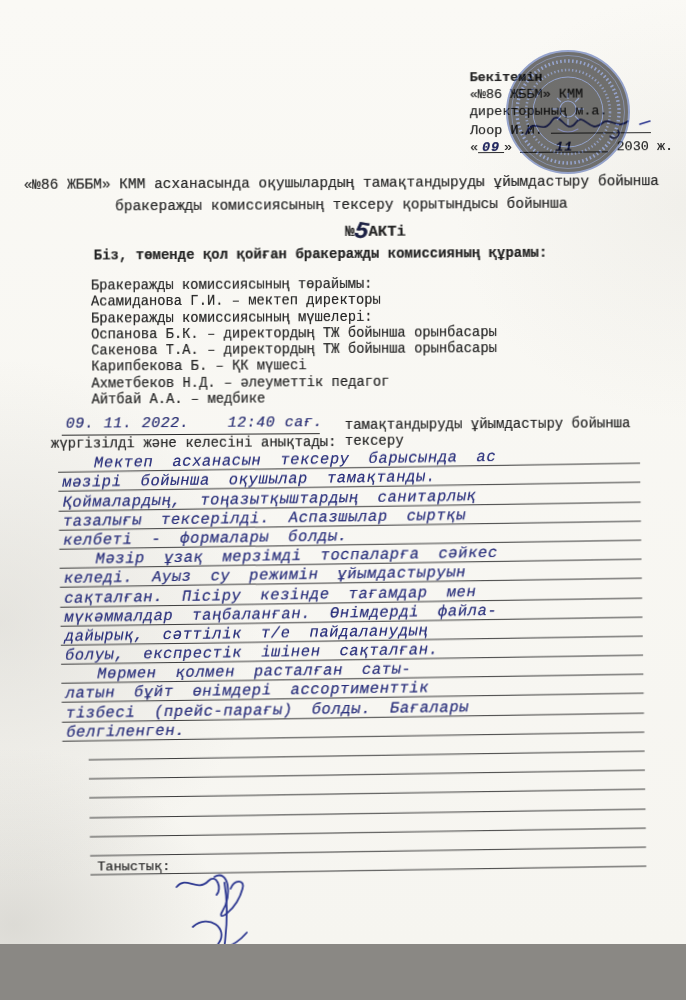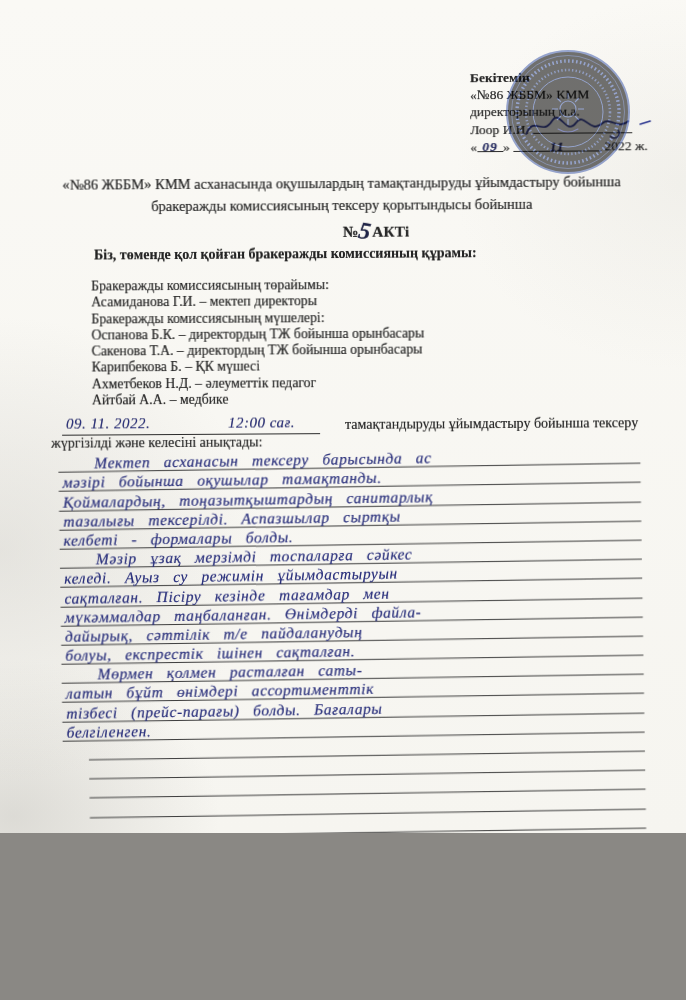--- a/index.html
+++ b/index.html
@@ -1,18 +1,18 @@
 <!DOCTYPE html>
 <html><head>
 <meta charset="utf-8">
 <style>
   html,body{margin:0;padding:0;background:#8a8884;}
   .page{
-    position:relative;width:686px;height:833px;margin:0 auto;overflow:hidden;
-    font-family:Liberation Serif, serif;color:#222;
+    position:relative;width:686px;height:944px;margin:0 auto;overflow:hidden;
+    font-family:Liberation Mono, monospace;color:#222;
     background:
       radial-gradient(55% 40% at 0% 66%, rgba(186,184,178,.30), transparent 70%),
       radial-gradient(40% 25% at 2% 98%, rgba(178,176,170,.38), transparent 75%),
       radial-gradient(45% 30% at 100% 22%, rgba(212,210,202,.22), transparent 75%),
       linear-gradient(#faf9f5,#f6f5f0);
   }
   .content{position:absolute;inset:0;transform:rotate(-0.35deg);filter:blur(0.2px);}
   .typed{color:#232323;text-shadow:0 0 .4px rgba(0,0,0,.45);}
   .b{font-weight:bold;}
 
@@ -96,21 +96,21 @@
       <div class="b">Бекітемін</div>
       <div>«№86 ЖББМ» КММ</div>
       <div>директорының м.а.</div>
       <div>
         <span>Лоор И.И.</span>
         <span class="u sig-u"></span>
       </div>
       <div>
         <span>«</span><span class="u day-u"><span class="ink">09</span></span><span>»</span>
         <span class="u mon-u"><span class="ink">11</span></span>
-        <span>2022 ж.</span>
+        <span>2030 ж.</span>
       </div>
     </div>
 
     <svg class="dir-sig" viewBox="0 0 135 38">
       <path d="M8,27 C16,8 24,30 34,14 C42,2 48,30 58,16 C66,5 72,28 84,17 C92,10 100,24 110,15" stroke-width="1.7"></path>
       <path d="M100,24 C104,30 96,34 92,30" stroke-width="1.4"></path>
       <path d="M122,18 L132,15" stroke-width="1.7"></path>
     </svg>
 
     <div class="title typed">
@@ -129,21 +129,21 @@
         <div>Оспанова Б.К. – директордың ТЖ бойынша орынбасары</div>
         <div>Сакенова Т.А.  – директордың ТЖ бойынша орынбасары</div>
         <div>Карипбекова Б. – ҚК мүшесі</div>
         <div>Ахметбеков Н.Д. – әлеуметтік педагог</div>
         <div>Айтбай А.А. – медбике</div>
       </div>
 
     <div class="check1 typed">
       <span class="date-u"></span>
       <span class="hw hw-date">09. 11. 2022.</span>
-      <span class="hw hw-time">12:00 сағ.</span>
+      <span class="hw hw-time">12:40 сағ.</span>
       <span class="check1-tail">тамақтандыруды ұйымдастыру бойынша тексеру</span>
     </div>
     <div class="check2 typed">жүргізілді және келесіні анықтады:</div>
 
     <div class="ruled">
         <div class="hw-row">
           <span class="hw-text indent">Мектеп асханасын тексеру барысында ас</span>
         </div>
         <div class="hw-row">
           <span class="hw-text">мәзірі бойынша оқушылар тамақтанды.</span>

